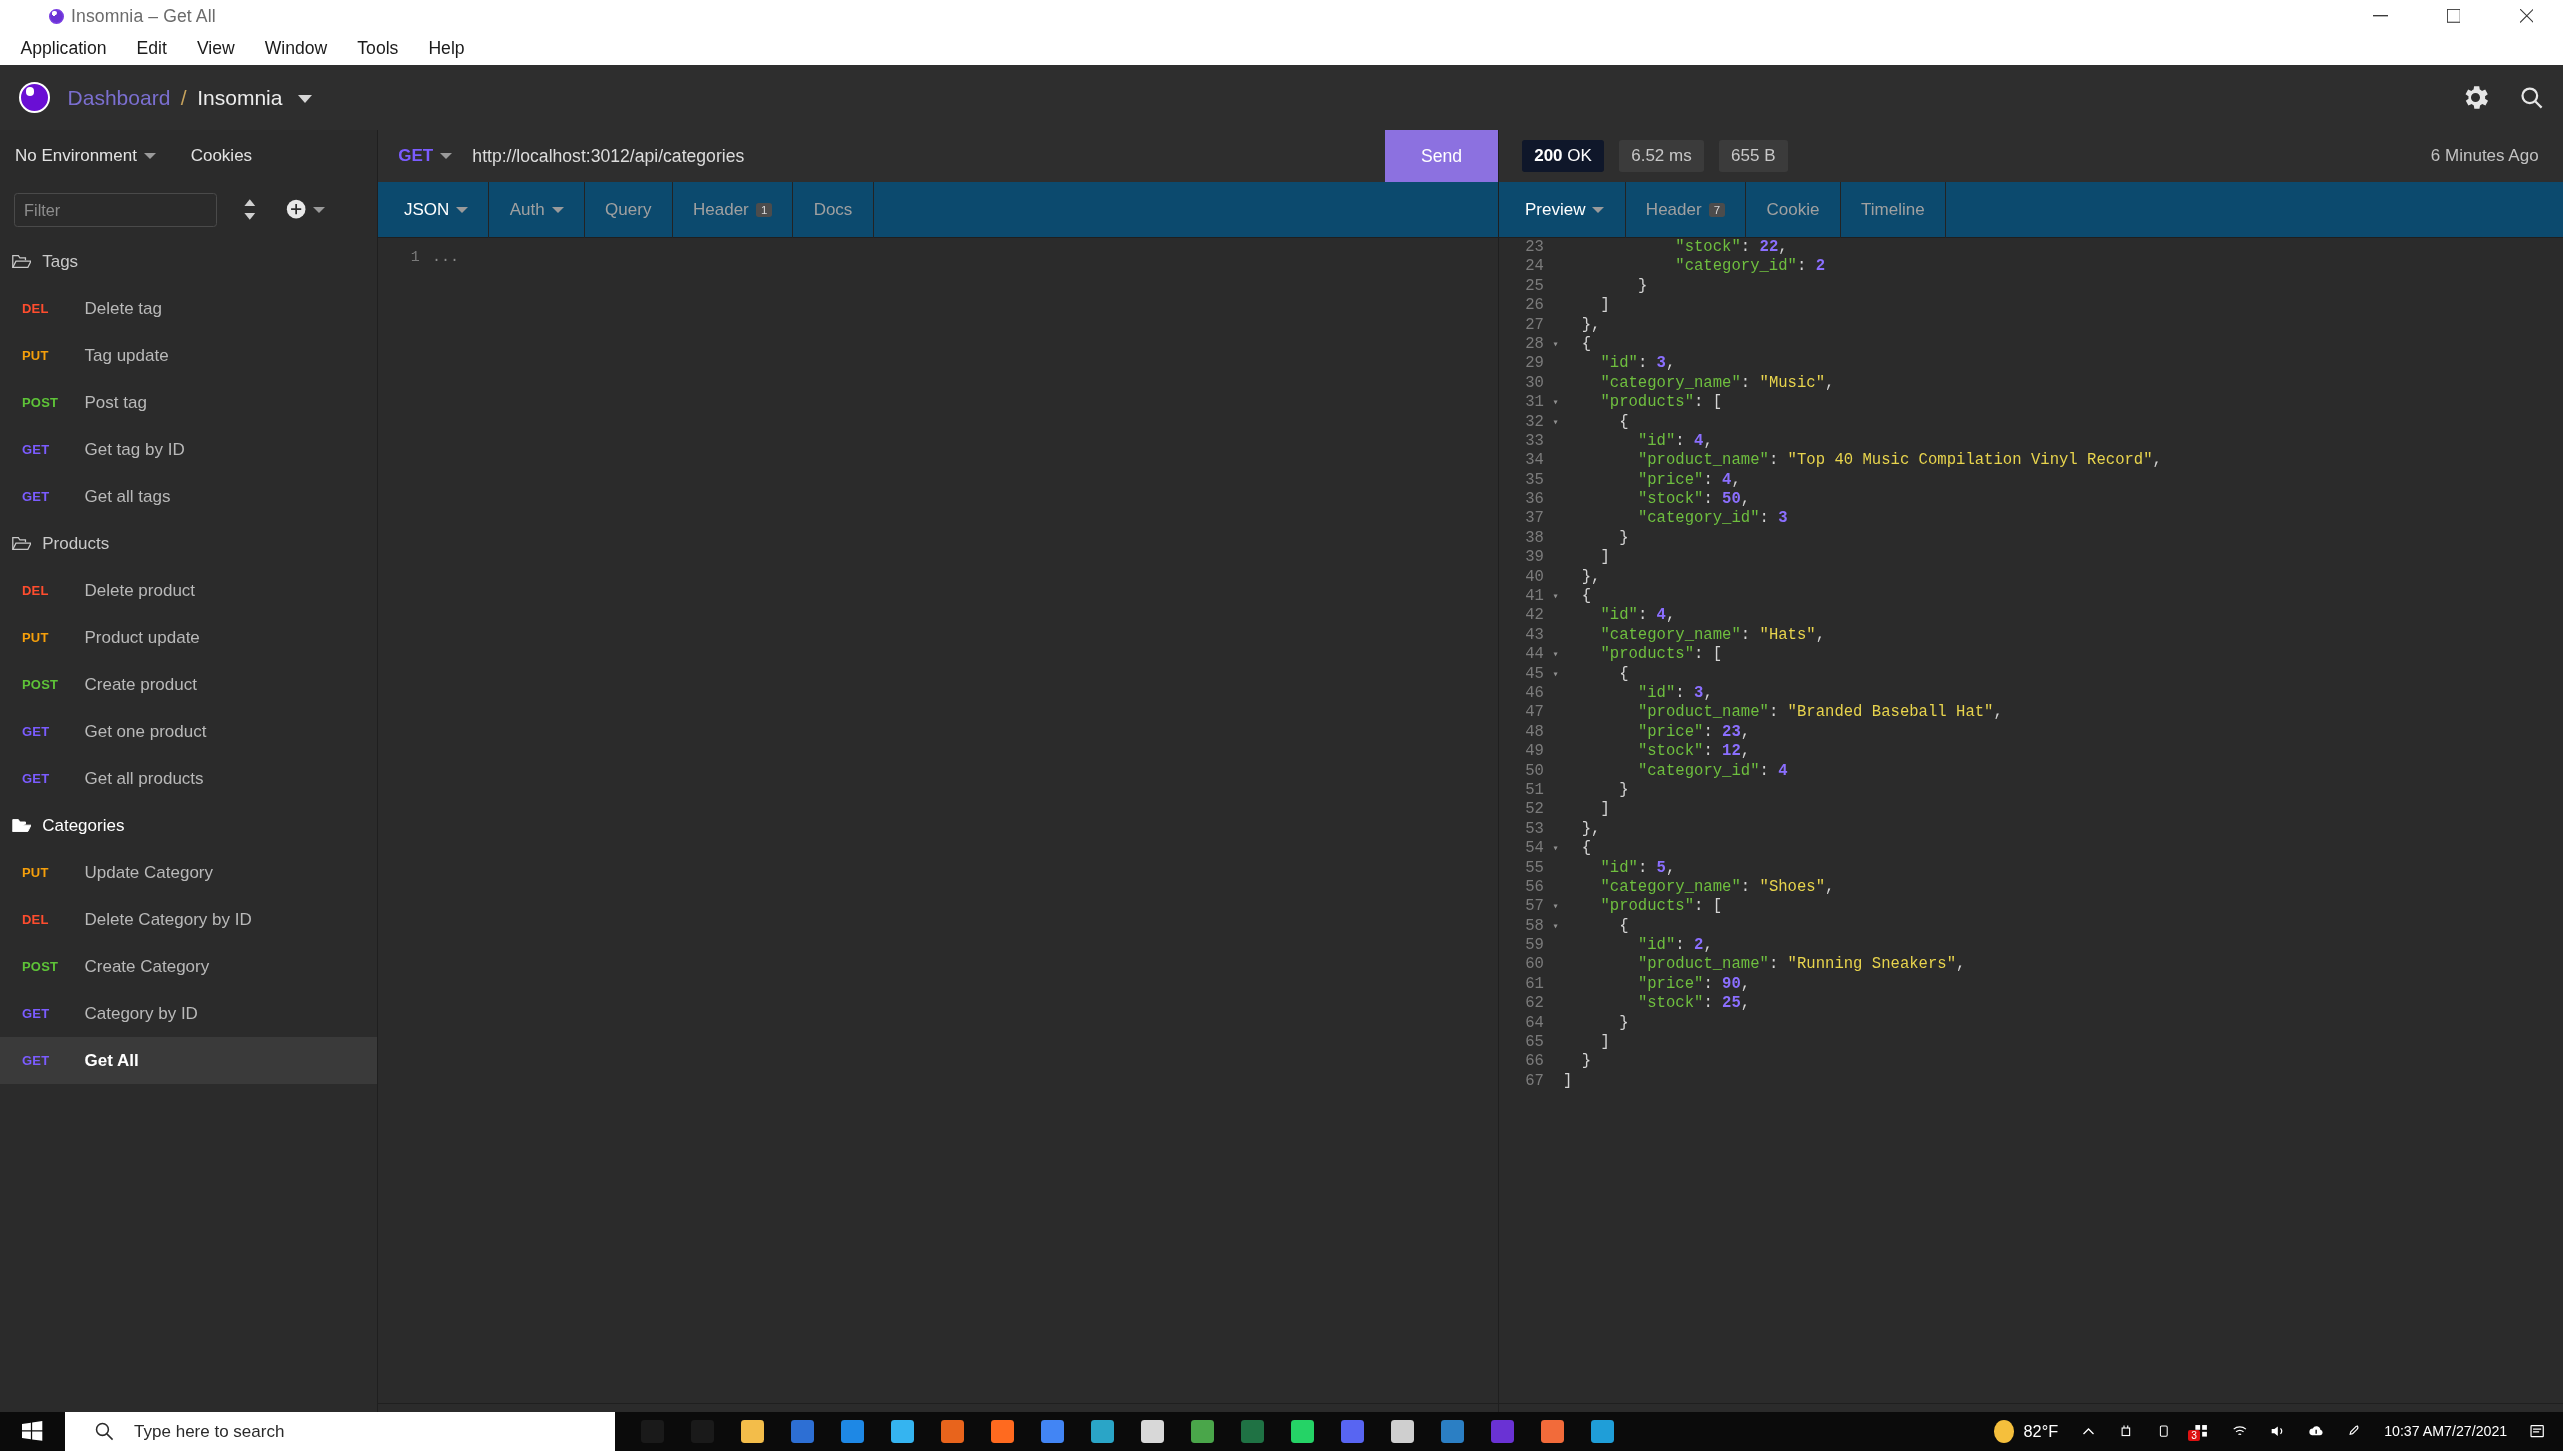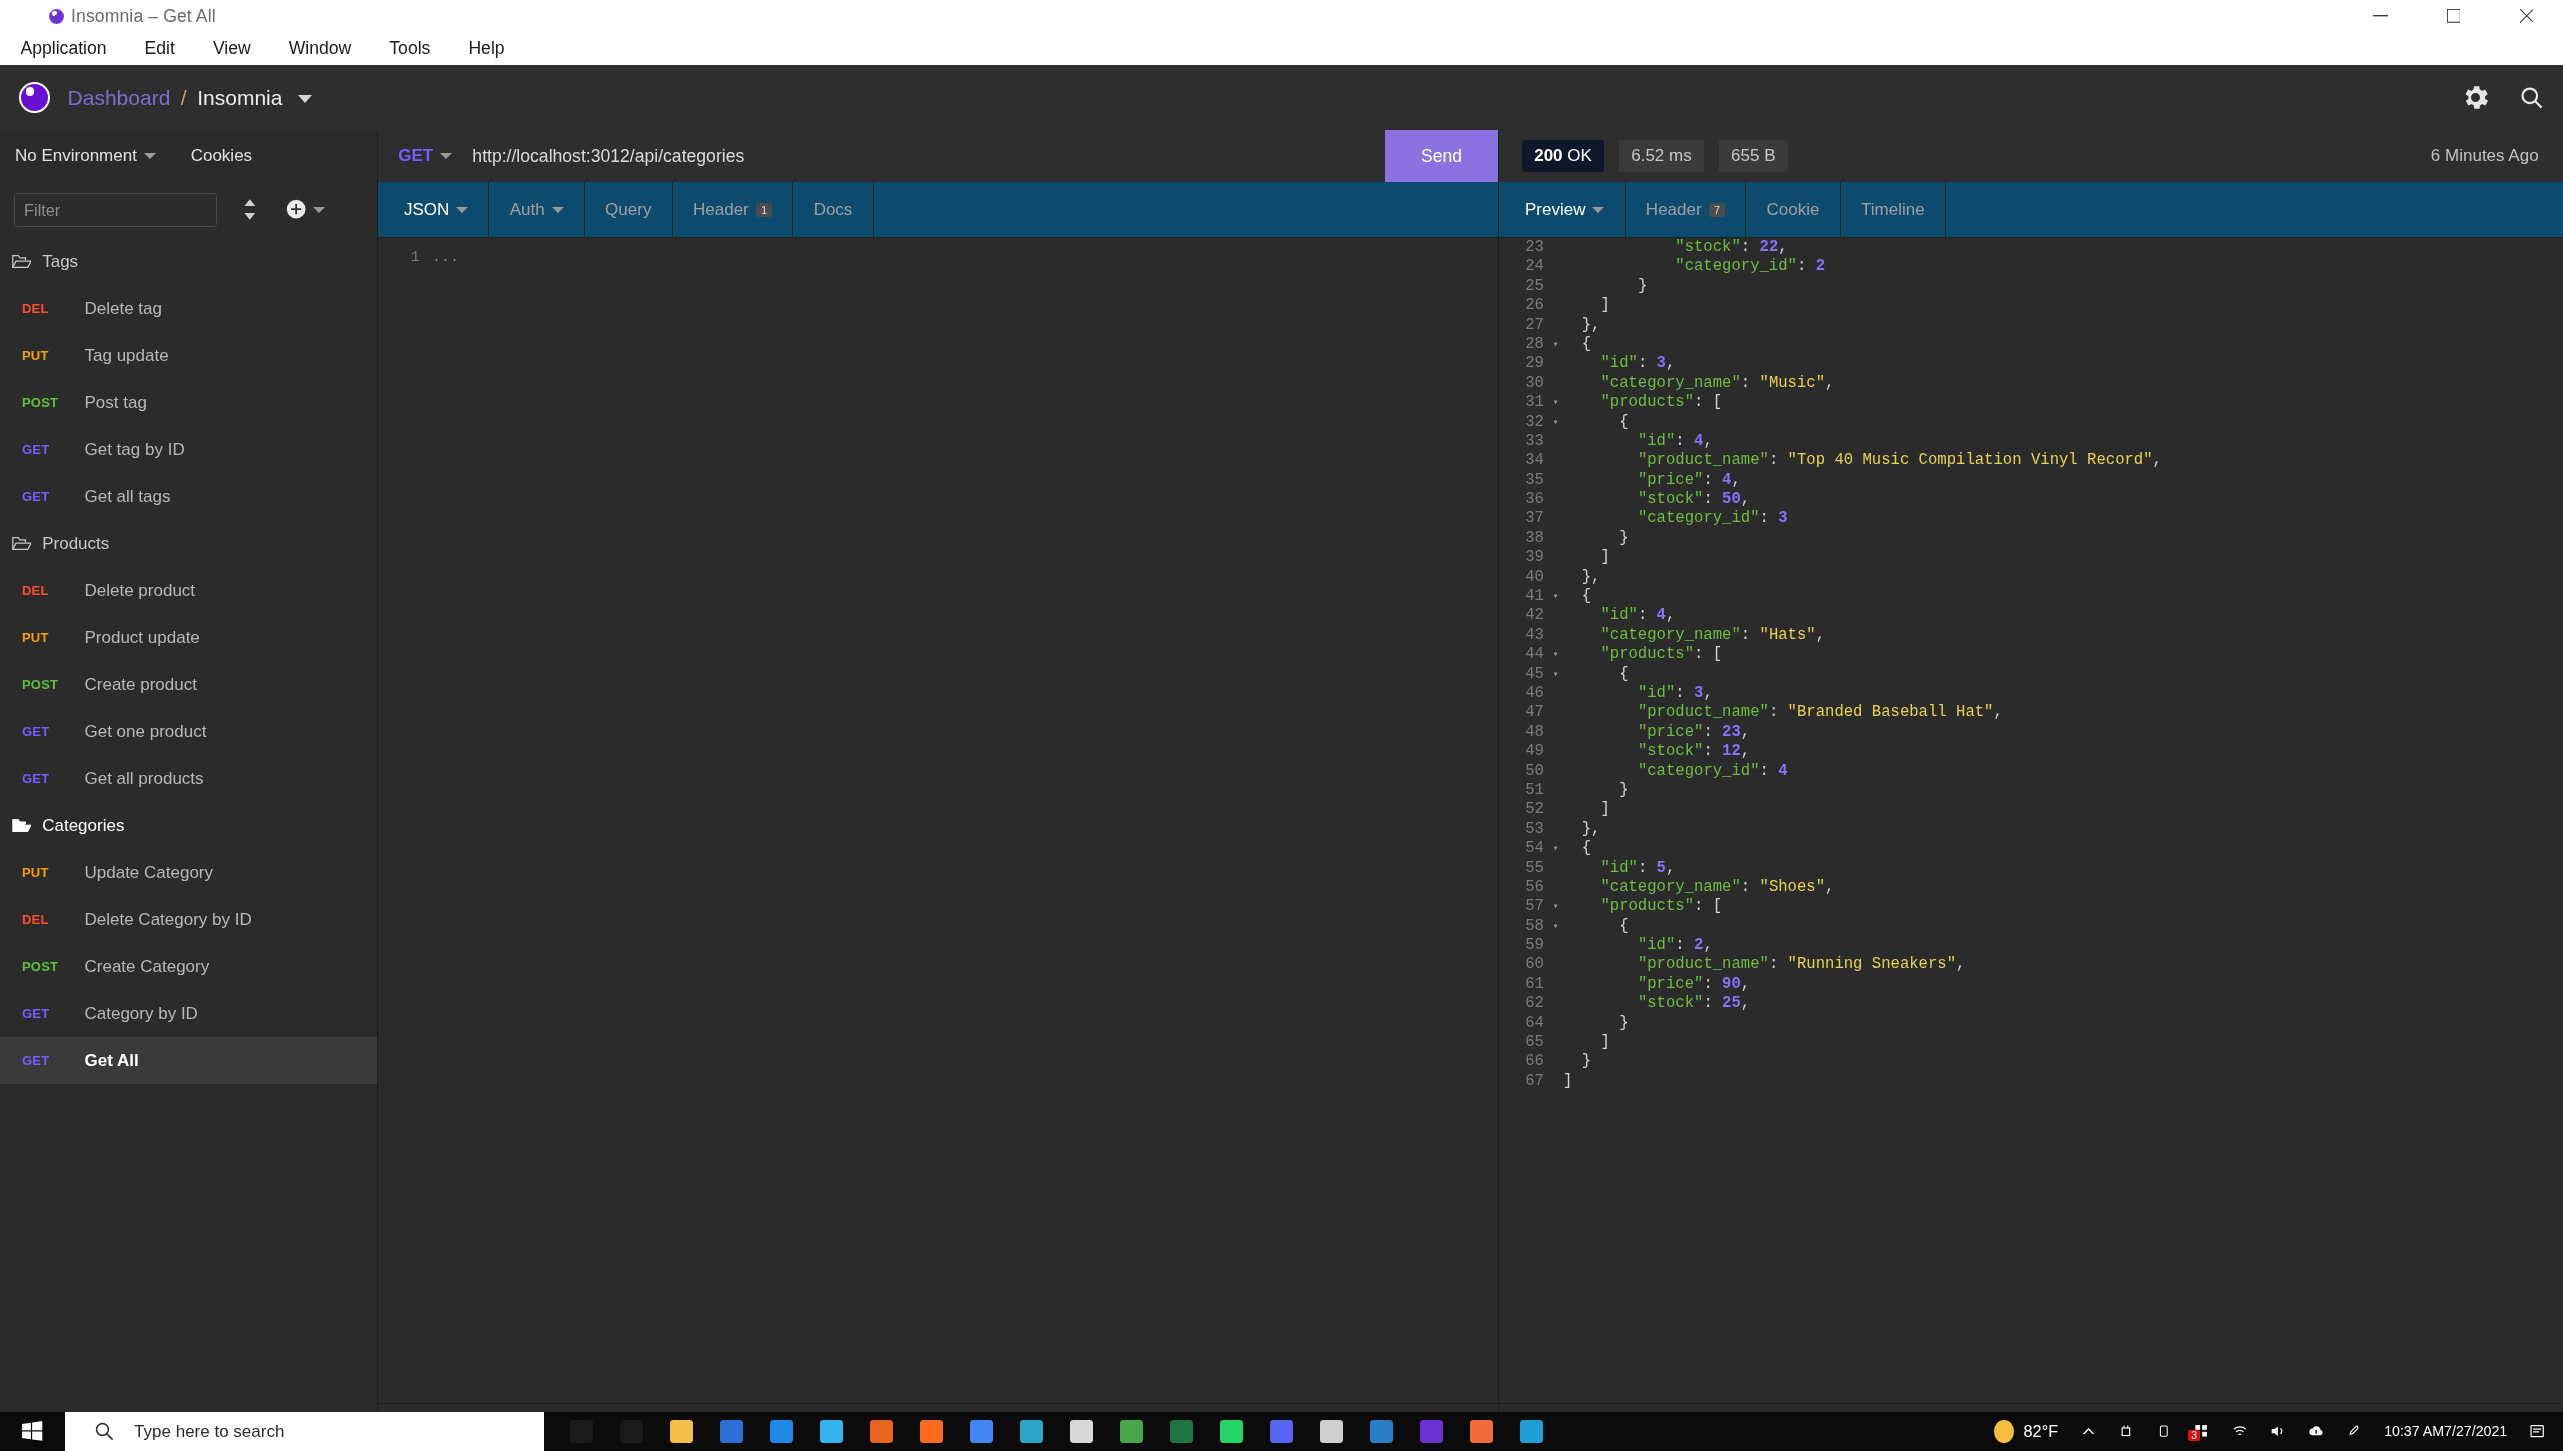--- a/index.html
+++ b/index.html
@@ -36,21 +36,21 @@
   .tb-winbtns { position: absolute; right: 0; top: 0; height: 32px; display: flex; }
   .tb-winbtn {
     width: 73px; height: 32px; display: flex; align-items: center; justify-content: center;
     color: #3a3a3a;
   }
   .tb-winbtn svg { display: block; }
 
   
   .menubar {
     height: 33px; background: #ffffff; display: flex; align-items: center;
-    padding-left: 9.5px; gap: 16px;
+    padding-left: 9.5px; gap: 8px;
   }
   .menu-item {
     font-size: 17.6px; color: #1b1b1b; padding: 1.4px 11px;
   }
 
   
   .appheader {
     height: 65px; background: #2e2e2e;
     display: flex; align-items: center; padding: 0 0 0 19px;
     position: relative;
@@ -215,21 +215,21 @@
   }
   .jsonpath-bar span { font-size: 16.3px; color: #6d6d6d; font-family: "Liberation Mono", monospace; }
 
   
   .taskbar {
     position: absolute; left: 0; bottom: 0; width: 2563px; height: 39px;
     background: #0b0b0b; display: flex; align-items: center;
   }
   .start-btn { width: 65px; height: 39px; display: flex; align-items: center; justify-content: center; }
   .tb-search {
-    width: 479px; height: 39px; background: #ffffff; display: flex; align-items: center;
+    width: 550px; height: 39px; background: #ffffff; display: flex; align-items: center;
     padding-left: 28.5px; gap: 20.3px;
   }
   .tb-search span { font-size: 17px; color: #2a2a2a; }
   .tb-icons { display: flex; align-items: center; gap: 0px; margin-left: 12.2px; }
   .tb-ic {
     width: 50px; height: 39px; display: flex; align-items: center; justify-content: center;
   }
   .tb-ic .sq { width: 23px; height: 23px; border-radius: 3.4px; }
   .tray { position: absolute; right: 0; display: flex; align-items: center; height: 39px; gap: 0; padding-right: 6.8px; }
   .tray-ic { width: 38px; height: 39px; display: flex; align-items: center; justify-content: center; color: #ffffff; }

